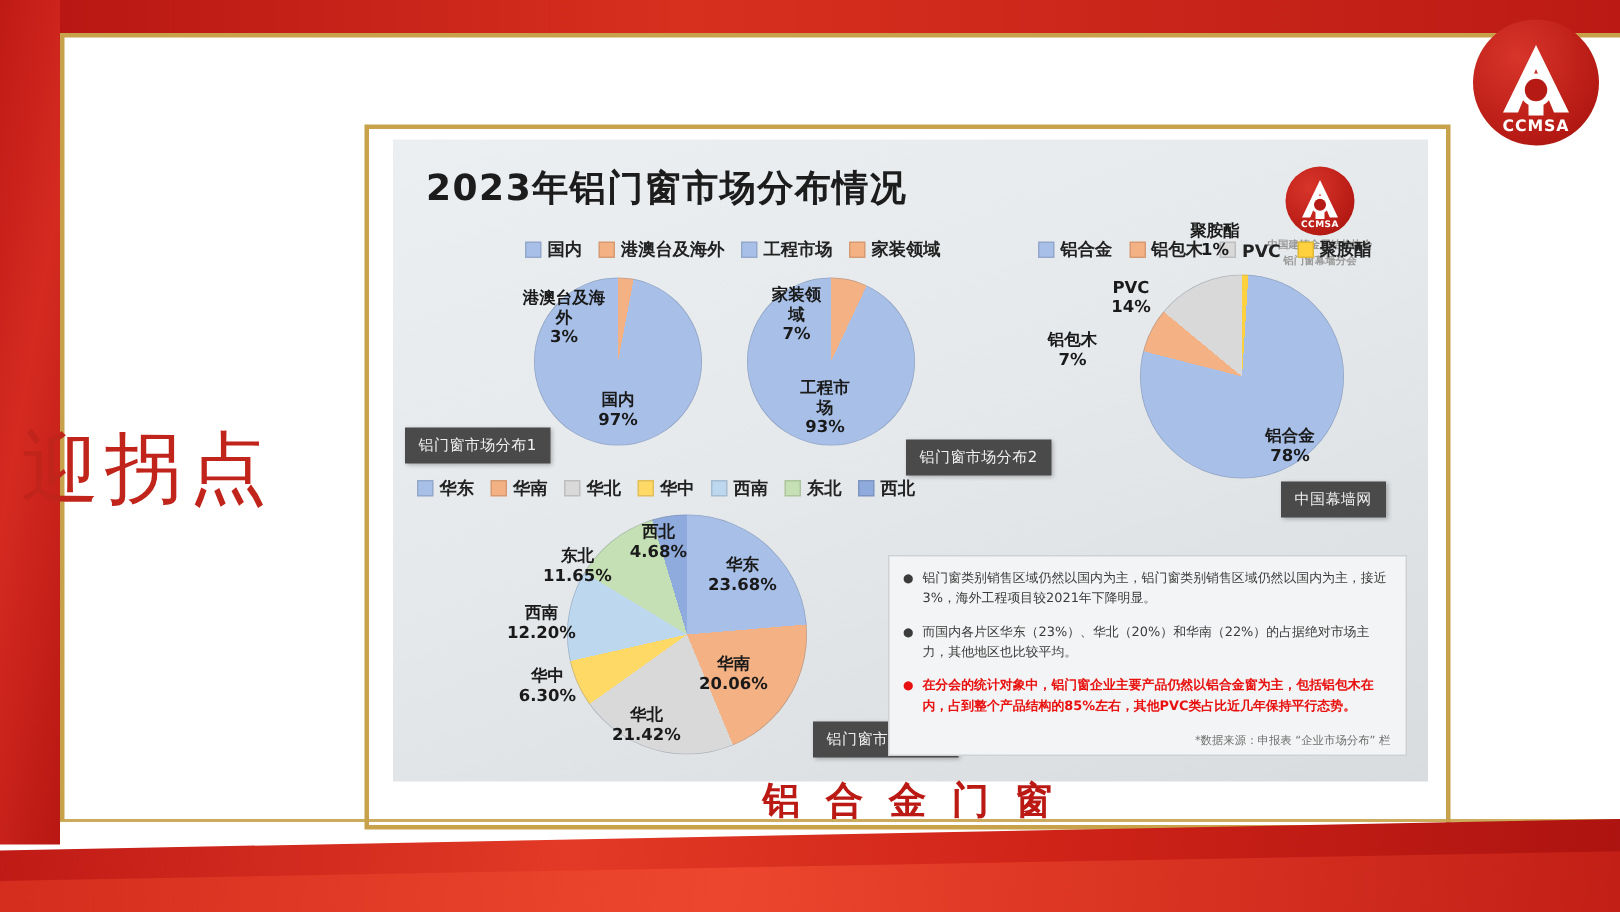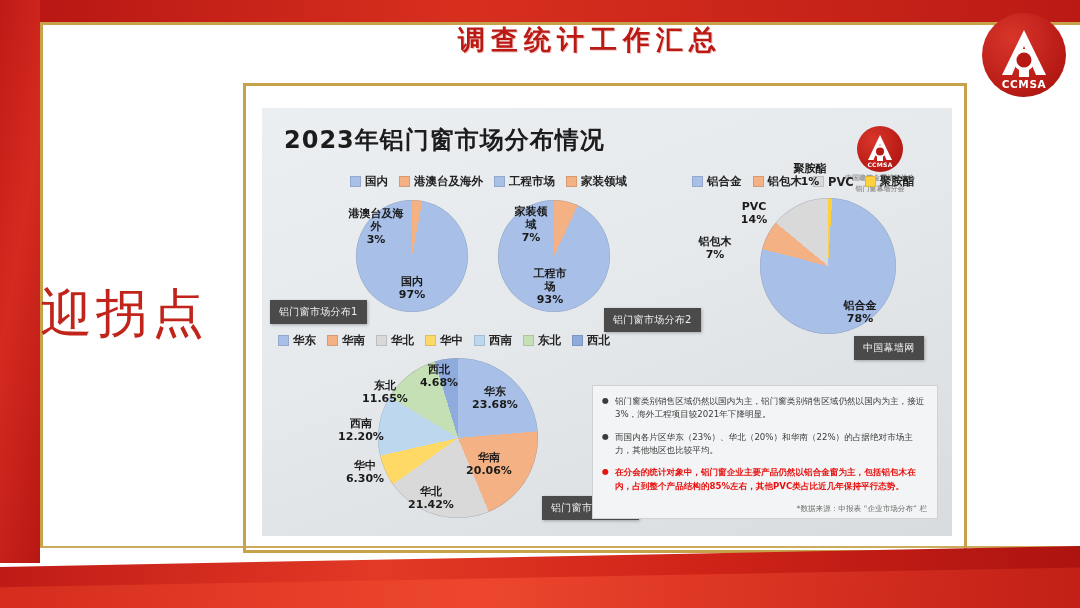--- a/index.html
+++ b/index.html
@@ -56,33 +56,33 @@
   .logo-main svg{position:absolute;inset:0;}
 
   
   .left-slogan{
     position:absolute;left:40px;top:103px;width:205px;
     font-family:"DejaVu Serif","Liberation Serif",serif;
     font-size:22px;font-weight:bold;line-height:1.38;color:#c0241a;
     letter-spacing:0px;text-shadow:1px 1px 0 rgba(190,40,25,.3);
   }
   .left-big{
-    position:absolute;left:40px;top:283px;width:215px;
+    position:absolute;left:14px;top:283px;width:215px;
     font-family:"DejaVu Sans","Liberation Sans",sans-serif;
     font-size:52px;font-weight:500;line-height:1.18;color:#c0241a;
     letter-spacing:4px;
   }
 
   
   .panel-frame{
     position:absolute;left:243px;top:83px;width:724px;height:470px;
     border:3px solid #c8a24a;background:#fff;box-sizing:border-box;
   }
   .chart-card{
-    position:absolute;left:262px;top:108px;width:690px;height:428px;
+    position:absolute;left:262px;top:93px;width:690px;height:428px;
     background:linear-gradient(160deg,#eceff1 0%,#e6e9eb 45%,#d9dcde 100%);
     box-sizing:border-box;
     padding-left:29px;
   }
   .panel-caption{
     position:absolute;left:243px;top:517px;width:724px;text-align:center;
     font-family:"DejaVu Serif","Liberation Serif",serif;
     font-size:25px;font-weight:bold;letter-spacing:17px;color:#bb1a14;
     text-indent:17px;
   }
@@ -146,21 +146,20 @@
 </head>
 <body>
 
 <div id="slide">
 
   <div class="red-left"></div>
   <div class="gold-left"></div>
   <div class="red-top"></div>
   <div class="gold-top"></div>
 
-  <div class="slide-title">调查统计工作汇总</div>
 
   <div class="logo-main">
     <div class="disc"></div>
     <svg viewBox="0 0 84 84">
       <path d="M42 17 L64 62 L54 62 L42 33 L30 62 L20 62 Z" fill="#ffffff"></path>
       <circle cx="42" cy="47" r="11" fill="#ffffff"></circle>
       <circle cx="42" cy="47" r="7.5" fill="#b61a14"></circle>
       <rect x="37" y="55" width="10" height="9" fill="#ffffff"></rect>
     </svg>
     <div class="ccmsa-text">CCMSA</div>
@@ -361,20 +360,21 @@
       </div>
       <div class="note red">
         <span class="dot">●</span>
         <span>在分会的统计对象中，铝门窗企业主要产品仍然以铝合金窗为主，包括铝包木在内，占到整个产品结构的85%左右，其他PVC类占比近几年保持平行态势。</span>
       </div>
       <div class="source">*数据来源：申报表 “企业市场分布” 栏</div>
     </div>
 
   </div>
 
+  <div class="panel-caption">铝合金门窗</div>
 
   <div class="watermark">
     <span class="wechat">
       <svg viewBox="0 0 26 22" width="26" height="22">
         <ellipse cx="10" cy="9" rx="9.5" ry="8" fill="#c3c3c3"></ellipse>
         <path d="M5 15 L3 20 L8 17 Z" fill="#c3c3c3"></path>
         <circle cx="7" cy="7" r="1.4" fill="#fff"></circle>
         <circle cx="13" cy="7" r="1.4" fill="#fff"></circle>
       </svg>
     </span>

